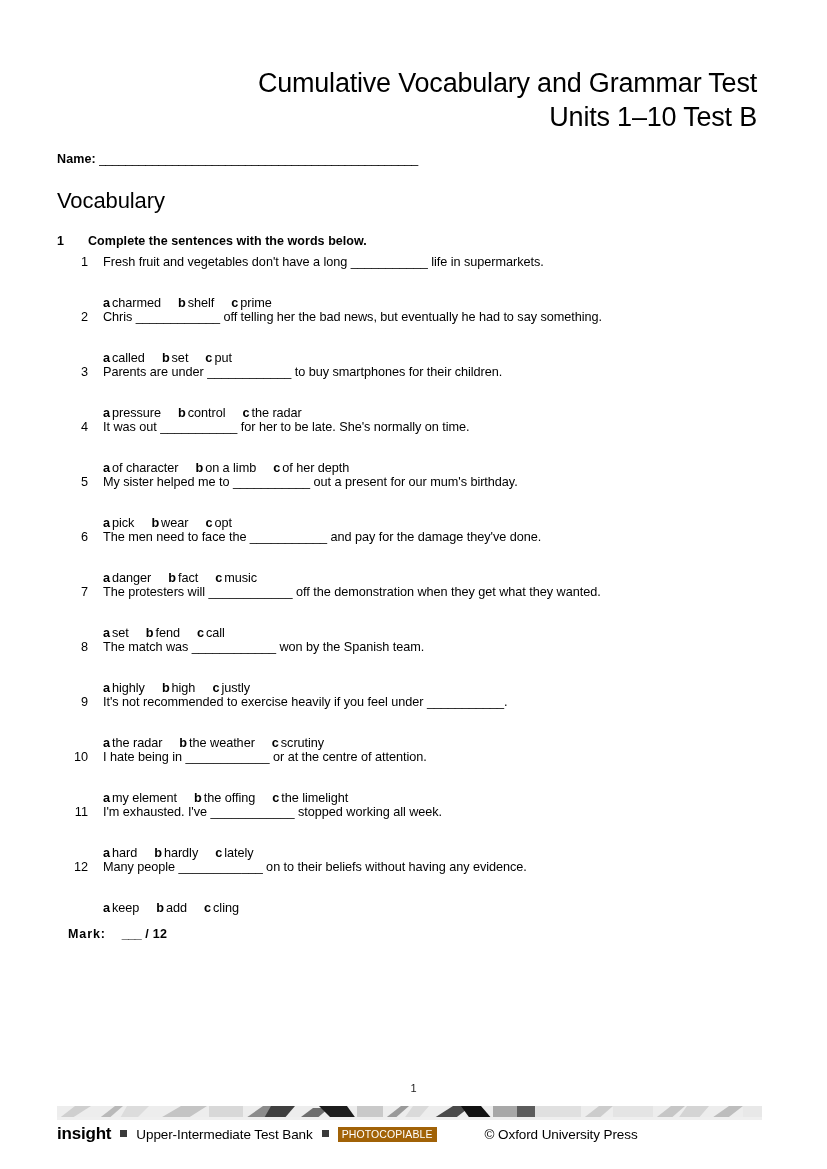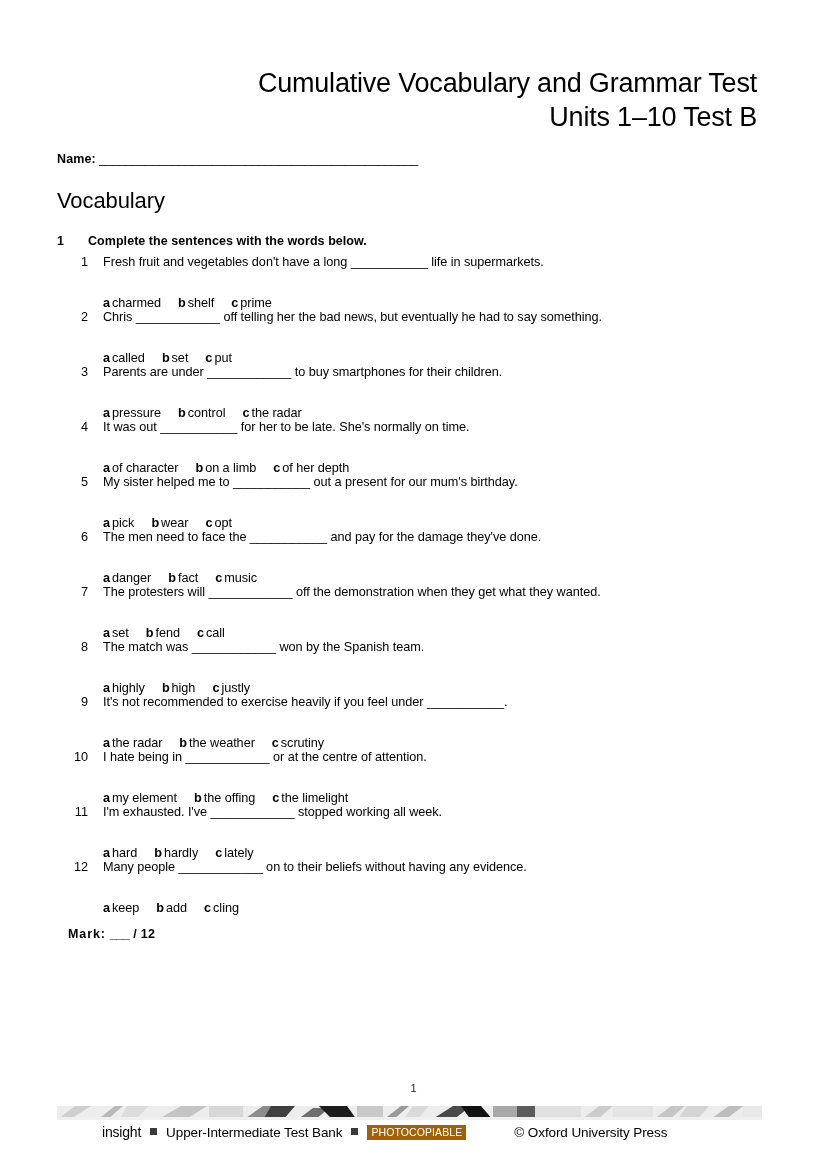--- a/index.html
+++ b/index.html
@@ -146,21 +146,21 @@
 
   .mark-row {
     display: flex;
     align-items: baseline;
     padding-left: 68px;
     margin-top: 12px;
     font-size: 12.5px;
     font-weight: bold;
   }
   .mark-label { letter-spacing: 0.9px; }
-  .mark-blank { letter-spacing: -0.5px; margin: 0 4px 0 4px; }
+  .mark-blank { letter-spacing: -0.5px; margin: 0 4px 0 16px; }
   .mark-total { letter-spacing: 0.3px; }
 
   
   .page-number {
     position: absolute;
     top: 1082px;
     left: 0;
     width: 827px;
     text-align: center;
     font-size: 11px;
@@ -177,24 +177,23 @@
   }
   .footer-bar {
     position: absolute;
     left: 57px;
     top: 1124px;
     display: flex;
     align-items: center;
     white-space: nowrap;
   }
   .brand {
-    font-size: 14px;
-    font-weight: normal;
+    font-size: 17px;
+    font-weight: bold;
     letter-spacing: -0.2px;
-    margin-left: 45px;
   }
   .sep-square {
     display: inline-block;
     width: 7px;
     height: 7px;
     background: #3a3a3a;
     margin: 0 9px;
     position: relative;
     top: -1px;
   }

